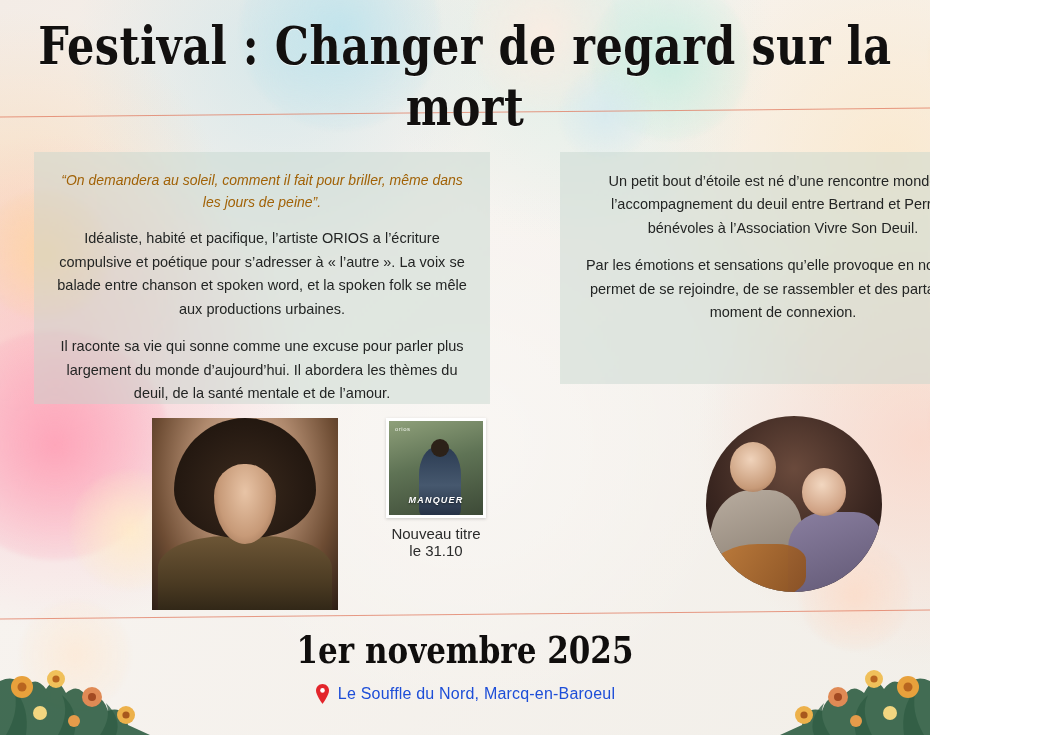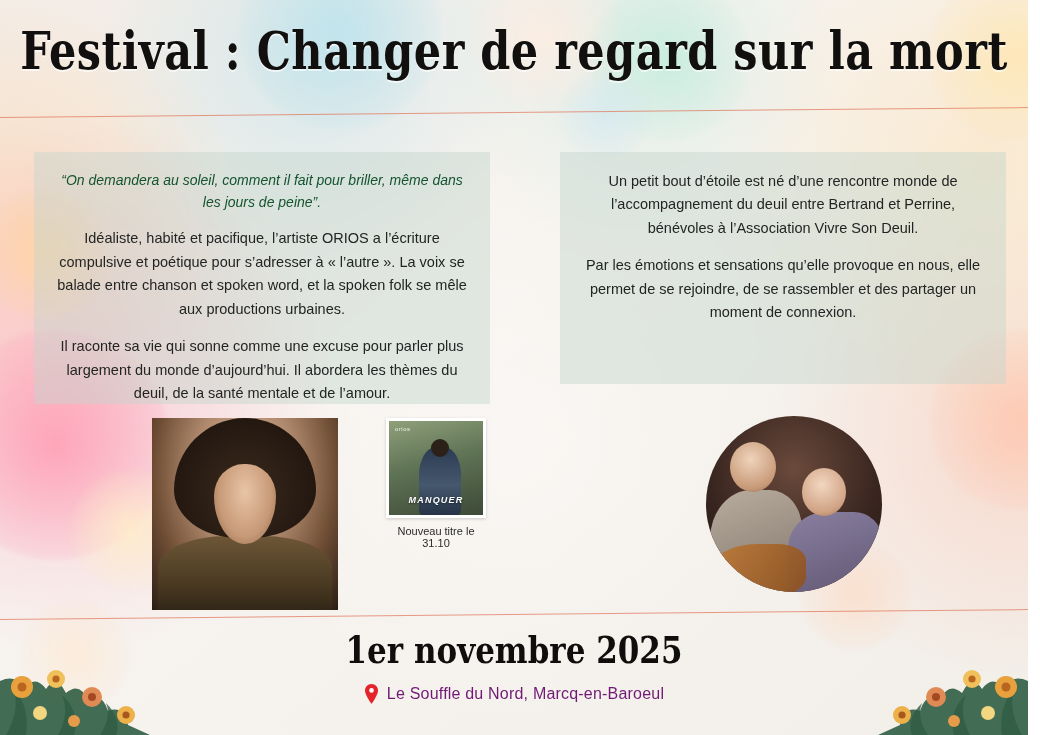--- a/index.html
+++ b/index.html
@@ -6,21 +6,21 @@
 
   html, body {
     width: 1040px;
     height: 735px;
     overflow: hidden;
     font-family: "Liberation Sans", sans-serif;
   }
 
   #poster {
     position: relative;
-    width: 1028px;
+    width: 930px;
     height: 735px;
     background: #f6f2ee;
     overflow: hidden;
   }
 
   
   .bokeh {
     position: absolute;
     border-radius: 50%;
     filter: blur(2px);
@@ -77,21 +77,21 @@
     text-align: center;
     backdrop-filter: blur(1px);
   }
   #panel-left  { left: 34px;  top: 152px; width: 456px; height: 252px; }
   #panel-right { left: 560px; top: 152px; width: 446px; height: 232px; }
 
   .panel p { margin: 0 0 14px 0; }
   .panel p:last-child { margin-bottom: 0; }
   .quote {
     font-style: italic;
-    color: #14532d;
+    color: #a16207;
     font-size: 14px;
     line-height: 1.55;
   }
 
   
   #photo-artist {
     position: absolute;
     left: 152px;
     top: 418px;
     width: 186px;
@@ -197,21 +197,21 @@
     text-align: center;
     font-size: 9px;
     font-weight: 700;
     letter-spacing: 1.2px;
     color: #ffffff;
     text-shadow: 0 1px 2px rgba(0,0,0,0.5);
     font-style: italic;
   }
   #cover-caption {
     margin-top: 7px;
-    font-size: 11px;
+    font-size: 15px;
     color: #2b2b2b;
   }
 
   
   #date {
     position: absolute;
     top: 632px;
     left: 0; width: 100%;
     text-align: center;
     font-family: "DejaVu Serif", serif;
@@ -224,21 +224,21 @@
     position: absolute;
     top: 684px;
     left: 0; width: 100%;
     display: flex;
     align-items: center;
     justify-content: center;
     gap: 8px;
   }
   #venue-text {
     font-size: 16px;
-    color: #701a75;
+    color: #1d4ed8;
     letter-spacing: 0.2px;
   }
   .pin { width: 15px; height: 20px; display: block; }
 
   
   .floral {
     position: absolute;
     bottom: 0;
     width: 150px;
     height: 120px;

